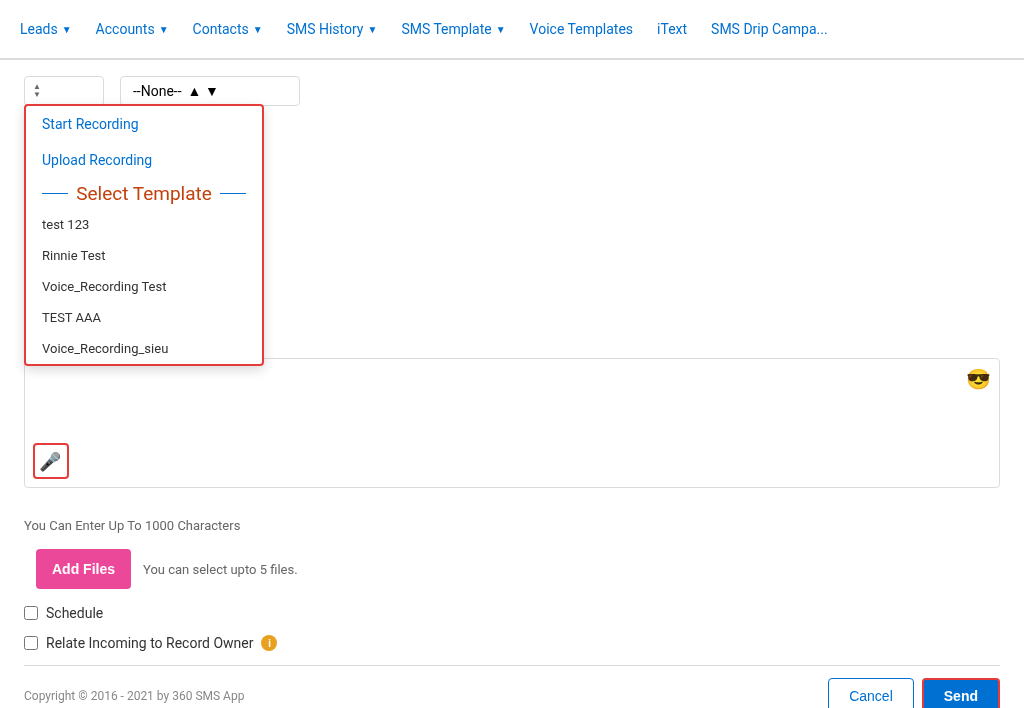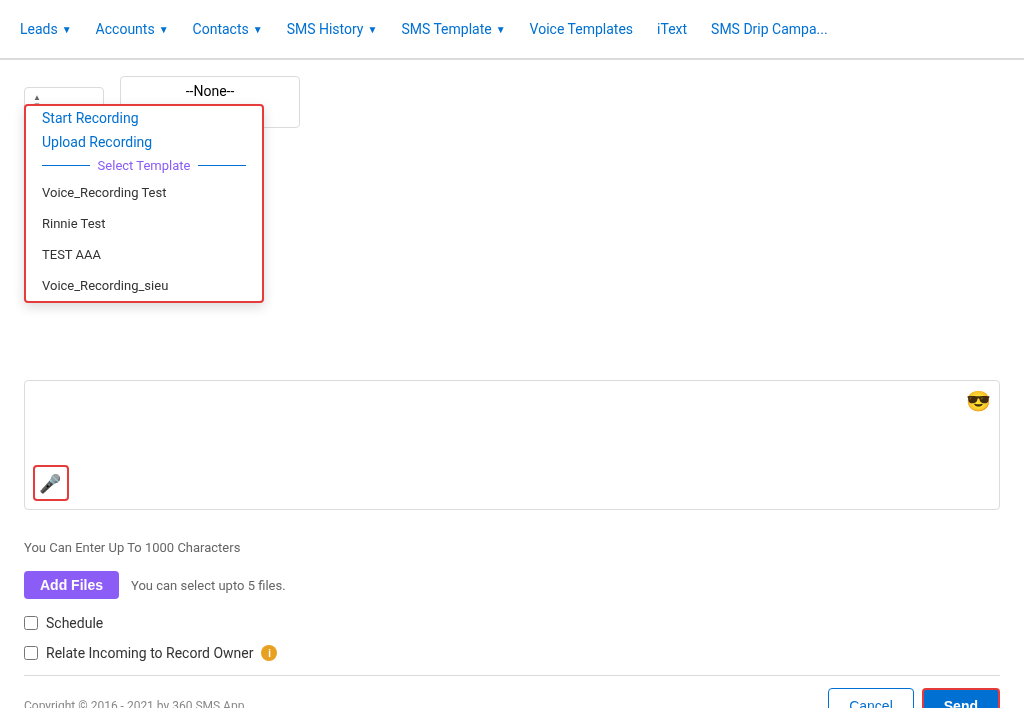--- a/index.html
+++ b/index.html
@@ -81,57 +81,56 @@
     .none-select {
       border: 1px solid #dddbda;
       border-radius: 4px;
       padding: 6px 12px;
       display: flex;
       align-items: center;
       gap: 6px;
       background: #fff;
       cursor: pointer;
       min-width: 180px;
-      flex-direction: column;
     }
 
     
     .dropdown-menu {
       position: absolute;
       top: 44px;
       left: 24px;
       width: 240px;
       background: #fff;
       border: 2px solid #e63b3b;
       border-radius: 4px;
       box-shadow: 0 4px 12px rgba(0,0,0,0.15);
       z-index: 100;
     }
 
     .dropdown-menu-item {
-      padding: 4px 16px;
+      padding: 10px 16px;
       color: #0070d2;
       cursor: pointer;
       font-size: 14px;
     }
 
     .dropdown-divider {
       display: flex;
       align-items: center;
       padding: 4px 16px;
       gap: 8px;
     }
     .divider-line {
       flex: 1;
       height: 1px;
       background: #0070d2;
     }
     .divider-label {
-      color: #8b5cf6;
-      font-size: 13px;
+      color: #c2410c;
+      font-size: 19px;
       white-space: nowrap;
     }
 
     .template-list {
       max-height: 175px;
       overflow-y: auto;
       position: relative;
     }
     .template-item {
       padding: 8px 16px;
@@ -192,28 +191,29 @@
     }
 
     
     .add-files-row {
       display: flex;
       align-items: center;
       gap: 12px;
       margin-bottom: 16px;
     }
     .add-files-btn {
-      background: #8b5cf6;
+      background: #ec4899;
       color: #fff;
       border: none;
       border-radius: 4px;
-      padding: 6px 16px;
+      padding: 12px 16px;
       font-size: 14px;
       font-weight: 600;
       cursor: pointer;
+      margin-left: 12px;
     }
     .add-files-hint {
       color: #666;
       font-size: 13px;
     }
 
     
     .checkbox-row {
       display: flex;
       align-items: center;
@@ -339,22 +339,23 @@
     </div>
     <div class="dropdown-menu-item">
       <span>Upload Recording</span>
     </div>
     <div class="dropdown-divider">
       <div class="divider-line"></div>
       <span class="divider-label">Select Template</span>
       <div class="divider-line"></div>
     </div>
     <div class="template-list">
+      <div class="template-item">test 123</div>
+      <div class="template-item">Rinnie Test</div>
       <div class="template-item">Voice_Recording Test</div>
-      <div class="template-item">Rinnie Test</div>
       <div class="template-item">TEST AAA</div>
       <div class="template-item">Voice_Recording_sieu</div>
     </div>
   </div>
 
   <div class="text-area-wrapper" style="margin-top: 240px;">
     <div class="text-area-content">
       <span class="emoji-btn">😎</span>
     </div>
     <div class="mic-btn-row">

